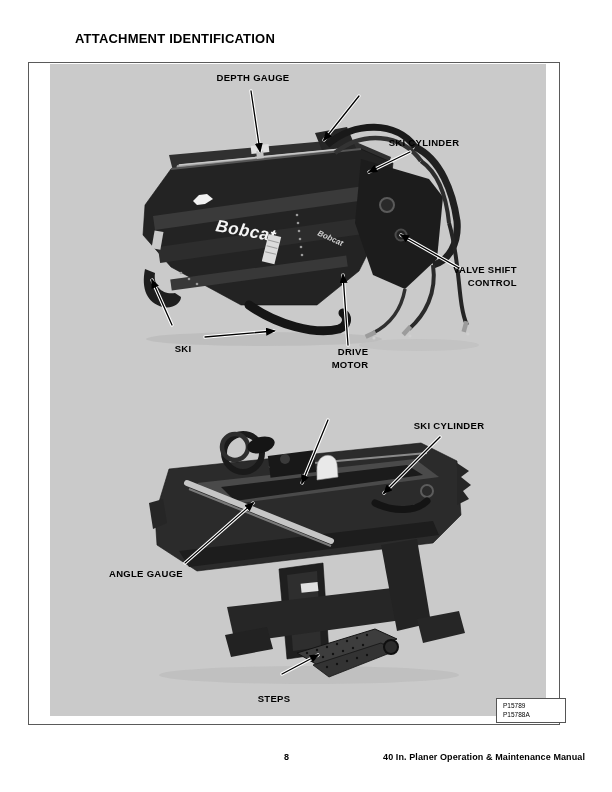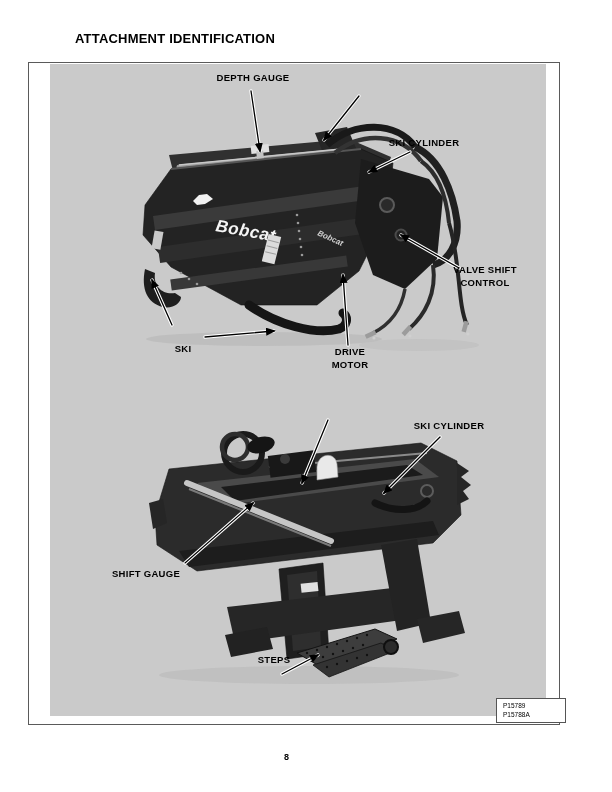--- a/index.html
+++ b/index.html
@@ -3,21 +3,21 @@
 <meta charset="utf-8">
 <style>
   html,body{margin:0;padding:0;background:#fff;}
   #page{position:relative;width:612px;height:792px;background:#ffffff;overflow:hidden;
         font-family:"Liberation Sans",sans-serif;color:#000;}
   #header-title{position:absolute;left:27px;top:31px;font-size:13px;font-weight:bold;letter-spacing:.2px;margin-left:48px;}
   #plate{position:absolute;left:28px;top:62px;width:530px;height:661px;border:1px solid #5a5a5a;background:#fff;overflow:visible;}
   #photo-bg{position:absolute;left:21px;top:1px;width:496px;height:652px;background:#cacaca;}
   #plate-svg{position:absolute;left:0;top:0;width:530px;height:661px;overflow:visible;}
   .callout{position:absolute;font-size:9.5px;line-height:12.5px;font-weight:bold;letter-spacing:.3px;
-           text-align:center;transform:translateX(-50%);white-space:nowrap;}
+           text-align:right;transform:translateX(-50%);white-space:nowrap;}
   #photo-ref-box{position:absolute;left:467px;top:635px;width:70px;height:25px;background:#fff;
                  border:1px solid #555;box-sizing:border-box;padding:2px 0 0 6px;
                  font-size:6.5px;line-height:9px;font-weight:normal;}
   #footer{position:absolute;left:28px;top:752px;width:557px;height:14px;font-size:9px;font-weight:bold;}
   #footer-page-number{position:absolute;left:256px;top:0;}
   #footer-manual-title{position:absolute;right:0;top:0;letter-spacing:.1px;}
 </style>
 </head>
 <body>
 
@@ -234,29 +234,30 @@
       <div>SKI</div>
     </div>
     <div class="callout" style="left:321px;top:283px;">
       <div>DRIVE</div>
       <div>MOTOR</div>
     </div>
     <div class="callout" style="left:420px;top:357px;">
       <div>SKI CYLINDER</div>
     </div>
     <div class="callout" style="left:117px;top:505px;">
-      <div>SHIFT GAUGE</div>
-    </div>
-    <div class="callout" style="left:245px;top:591px;">
+      <div>ANGLE GAUGE</div>
+    </div>
+    <div class="callout" style="left:245px;top:630px;">
       <div>STEPS</div>
     </div>
 
     <div id="photo-ref-box">
       <div>P15789</div>
       <div>P15788A</div>
     </div>
   </div>
 
   <div id="footer">
     <span id="footer-page-number">8</span>
+    <span id="footer-manual-title">40 In. Planer Operation &amp; Maintenance Manual</span>
   </div>
 
 </div>
 
 </body></html>

